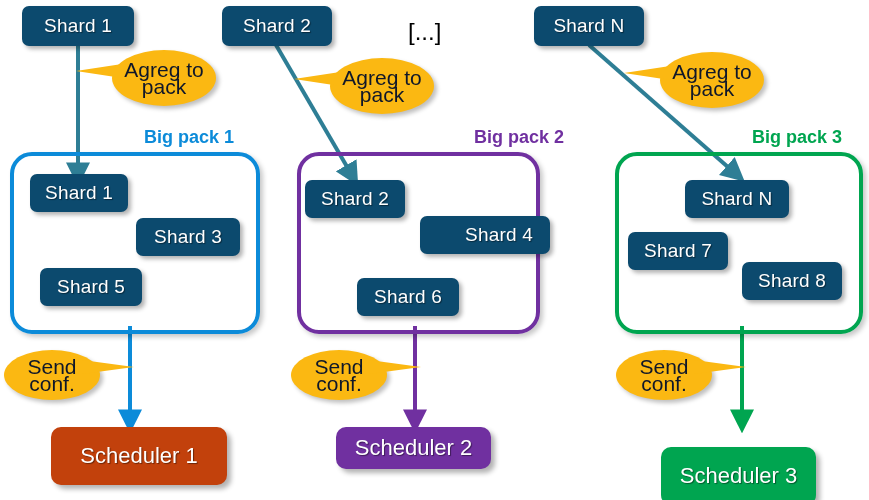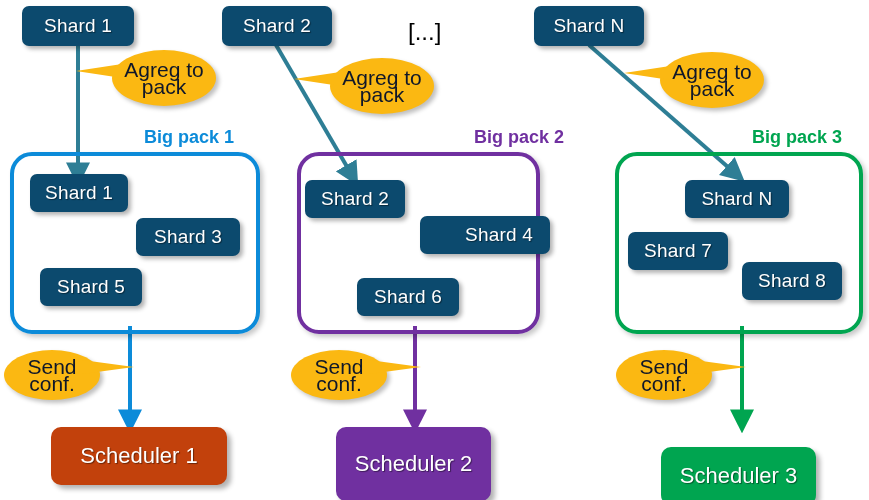--- a/index.html
+++ b/index.html
@@ -249,21 +249,21 @@
   <div class="callout" style="left:616px; top:350px; width:96px; height:50px;">
     <div class="callout-tail tail-upright" style="left:78px; top:10px;"></div>
     <div class="callout-body"></div>
     <div class="callout-text">Send conf.</div>
   </div>
 
   <div class="scheduler" style="left:51px; top:427px; width:176px; height:58px; background:#c2410c;">
     <span>Scheduler 1</span>
   </div>
 
-  <div class="scheduler" style="left:336px; top:427px; width:155px; height:74px; background:#7030A0;">
+  <div class="scheduler" style="left:336px; top:427px; width:155px; height:42px; background:#7030A0;">
     <span>Scheduler 2</span>
   </div>
 
   <div class="scheduler" style="left:661px; top:427px; width:155px; height:58px; background:#00A550;margin-top:20px;">
     <span>Scheduler 3</span>
   </div>
 
 </div>
 
 </body></html>

